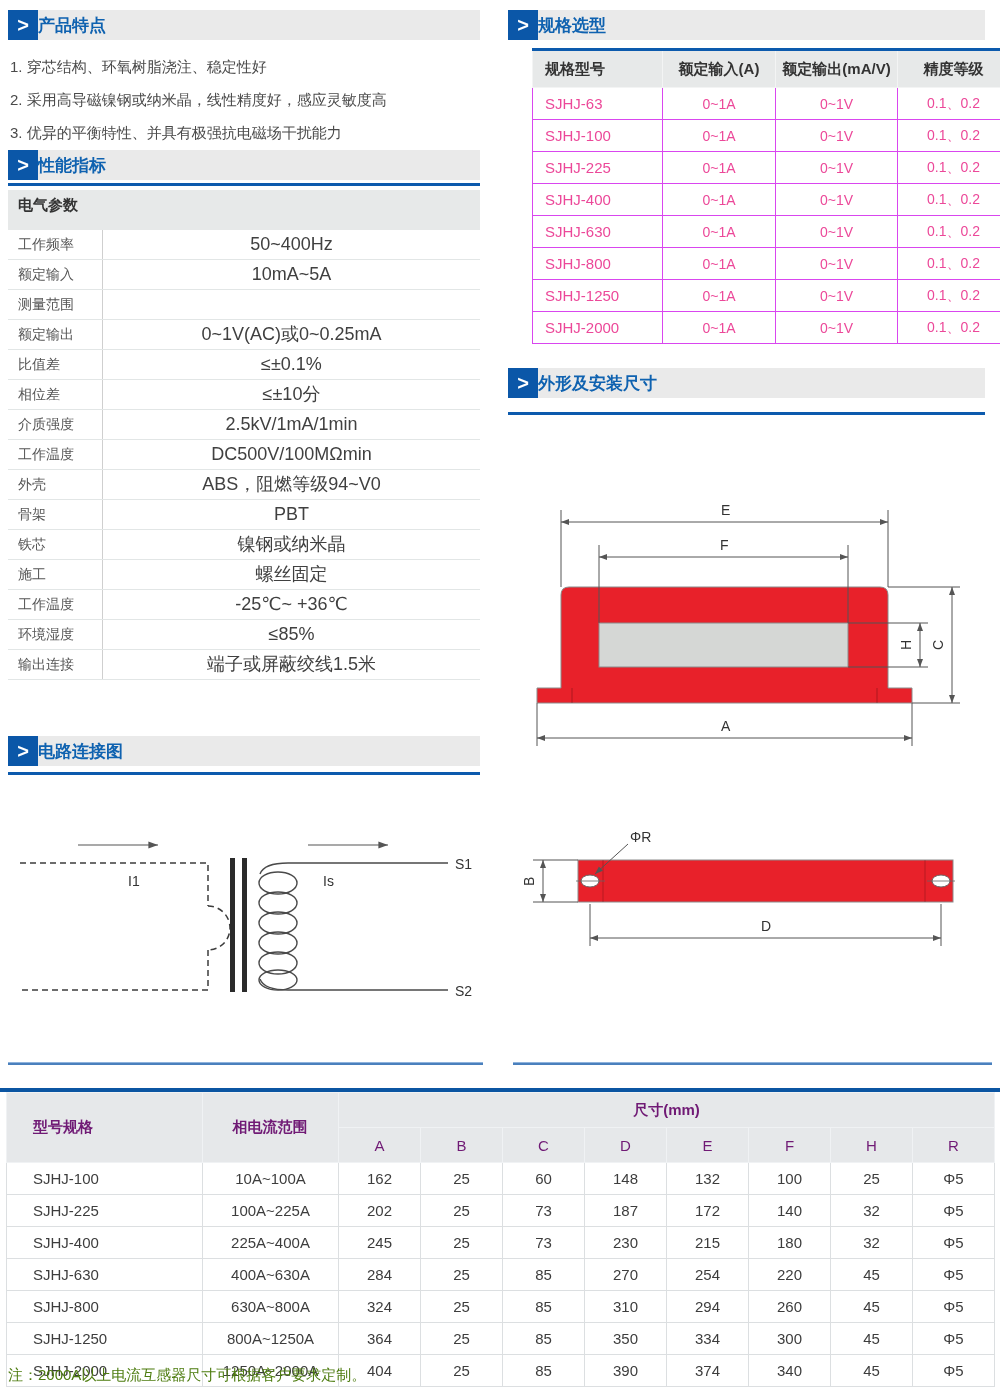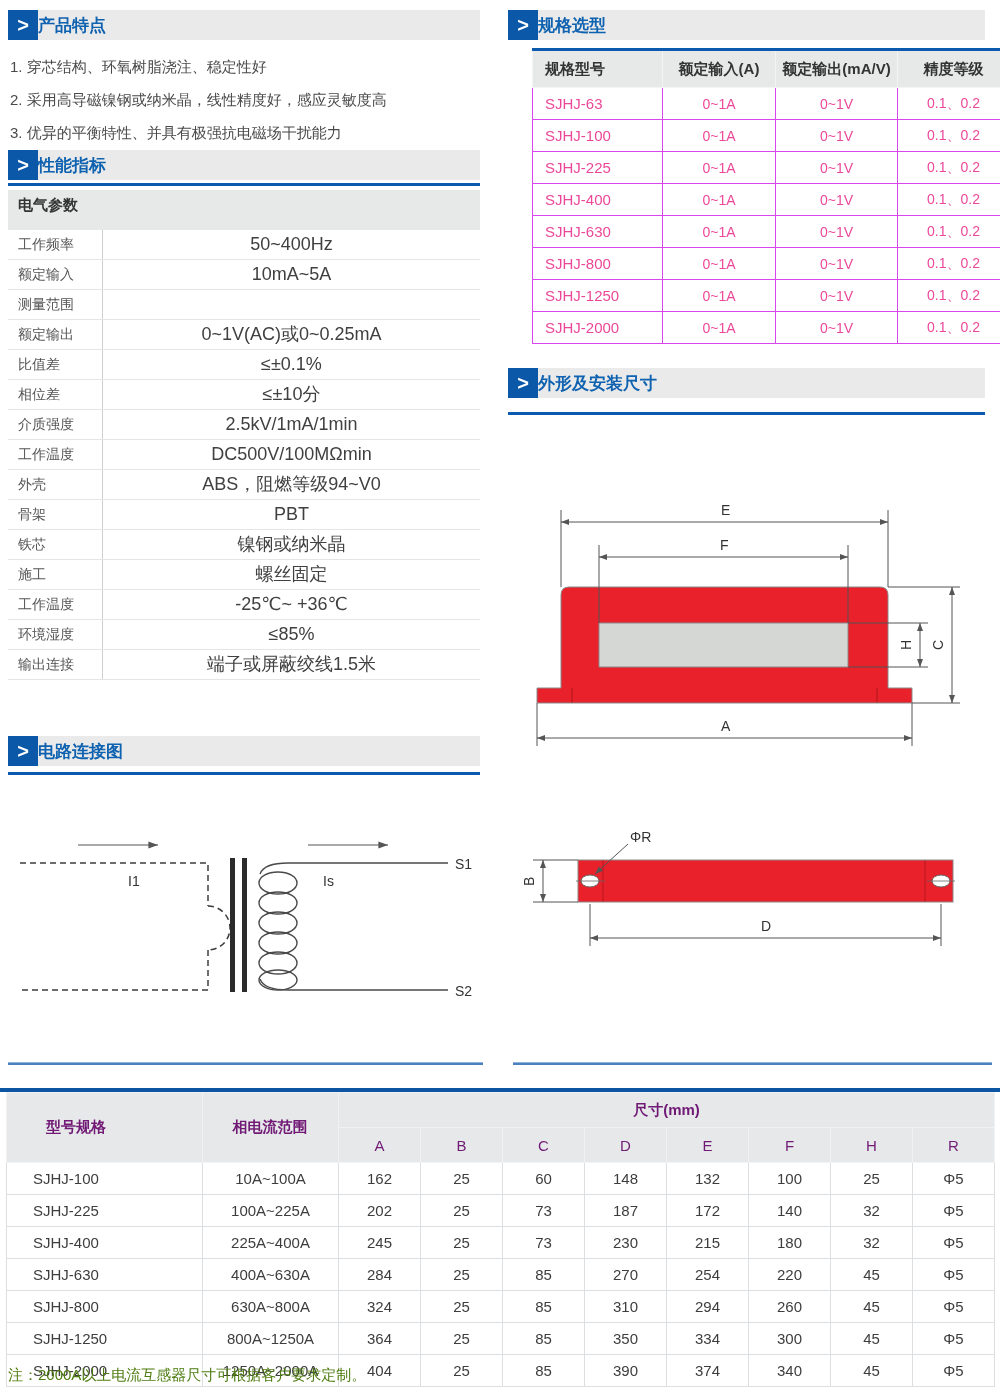--- a/index.html
+++ b/index.html
@@ -55,21 +55,21 @@
   .dim-text{font-size:14px;fill:#333;}
   
   .size-topline{position:absolute;left:0;top:1088px;width:1000px;height:4px;background:#0b55a2;}
   .size-table{
     position:absolute;left:6px;top:1092px;width:988px;
     border-collapse:collapse;table-layout:fixed;
   }
   .size-table th{
     background:#e6e8ea;color:#701a75;font-size:15px;border:1px solid #f0f2f4;margin-top:40px;
   }
-  .size-table th.main-col{font-weight:bold;height:32px;text-align:left;padding-left:39px;}
+  .size-table th.main-col{font-weight:bold;height:32px;text-align:left;padding-left:26px;}
   .size-table th.range-col{text-align:center;padding-left:0;}
   .size-table th.group-col{font-weight:bold;height:32px;text-align:center;}
   .size-table th.dim-col{font-weight:normal;height:32px;text-align:center;}
   .size-table td{
     height:29px;font-size:15px;color:#3d3d3d;text-align:center;
     border:1px solid #dcdfe1;background:#fff;
   }
   .size-table td.model-cell{text-align:left;padding-left:26px;}
   .note{position:absolute;left:8px;top:1366px;font-size:15px;color:#4d7c0f;}
 </style>

